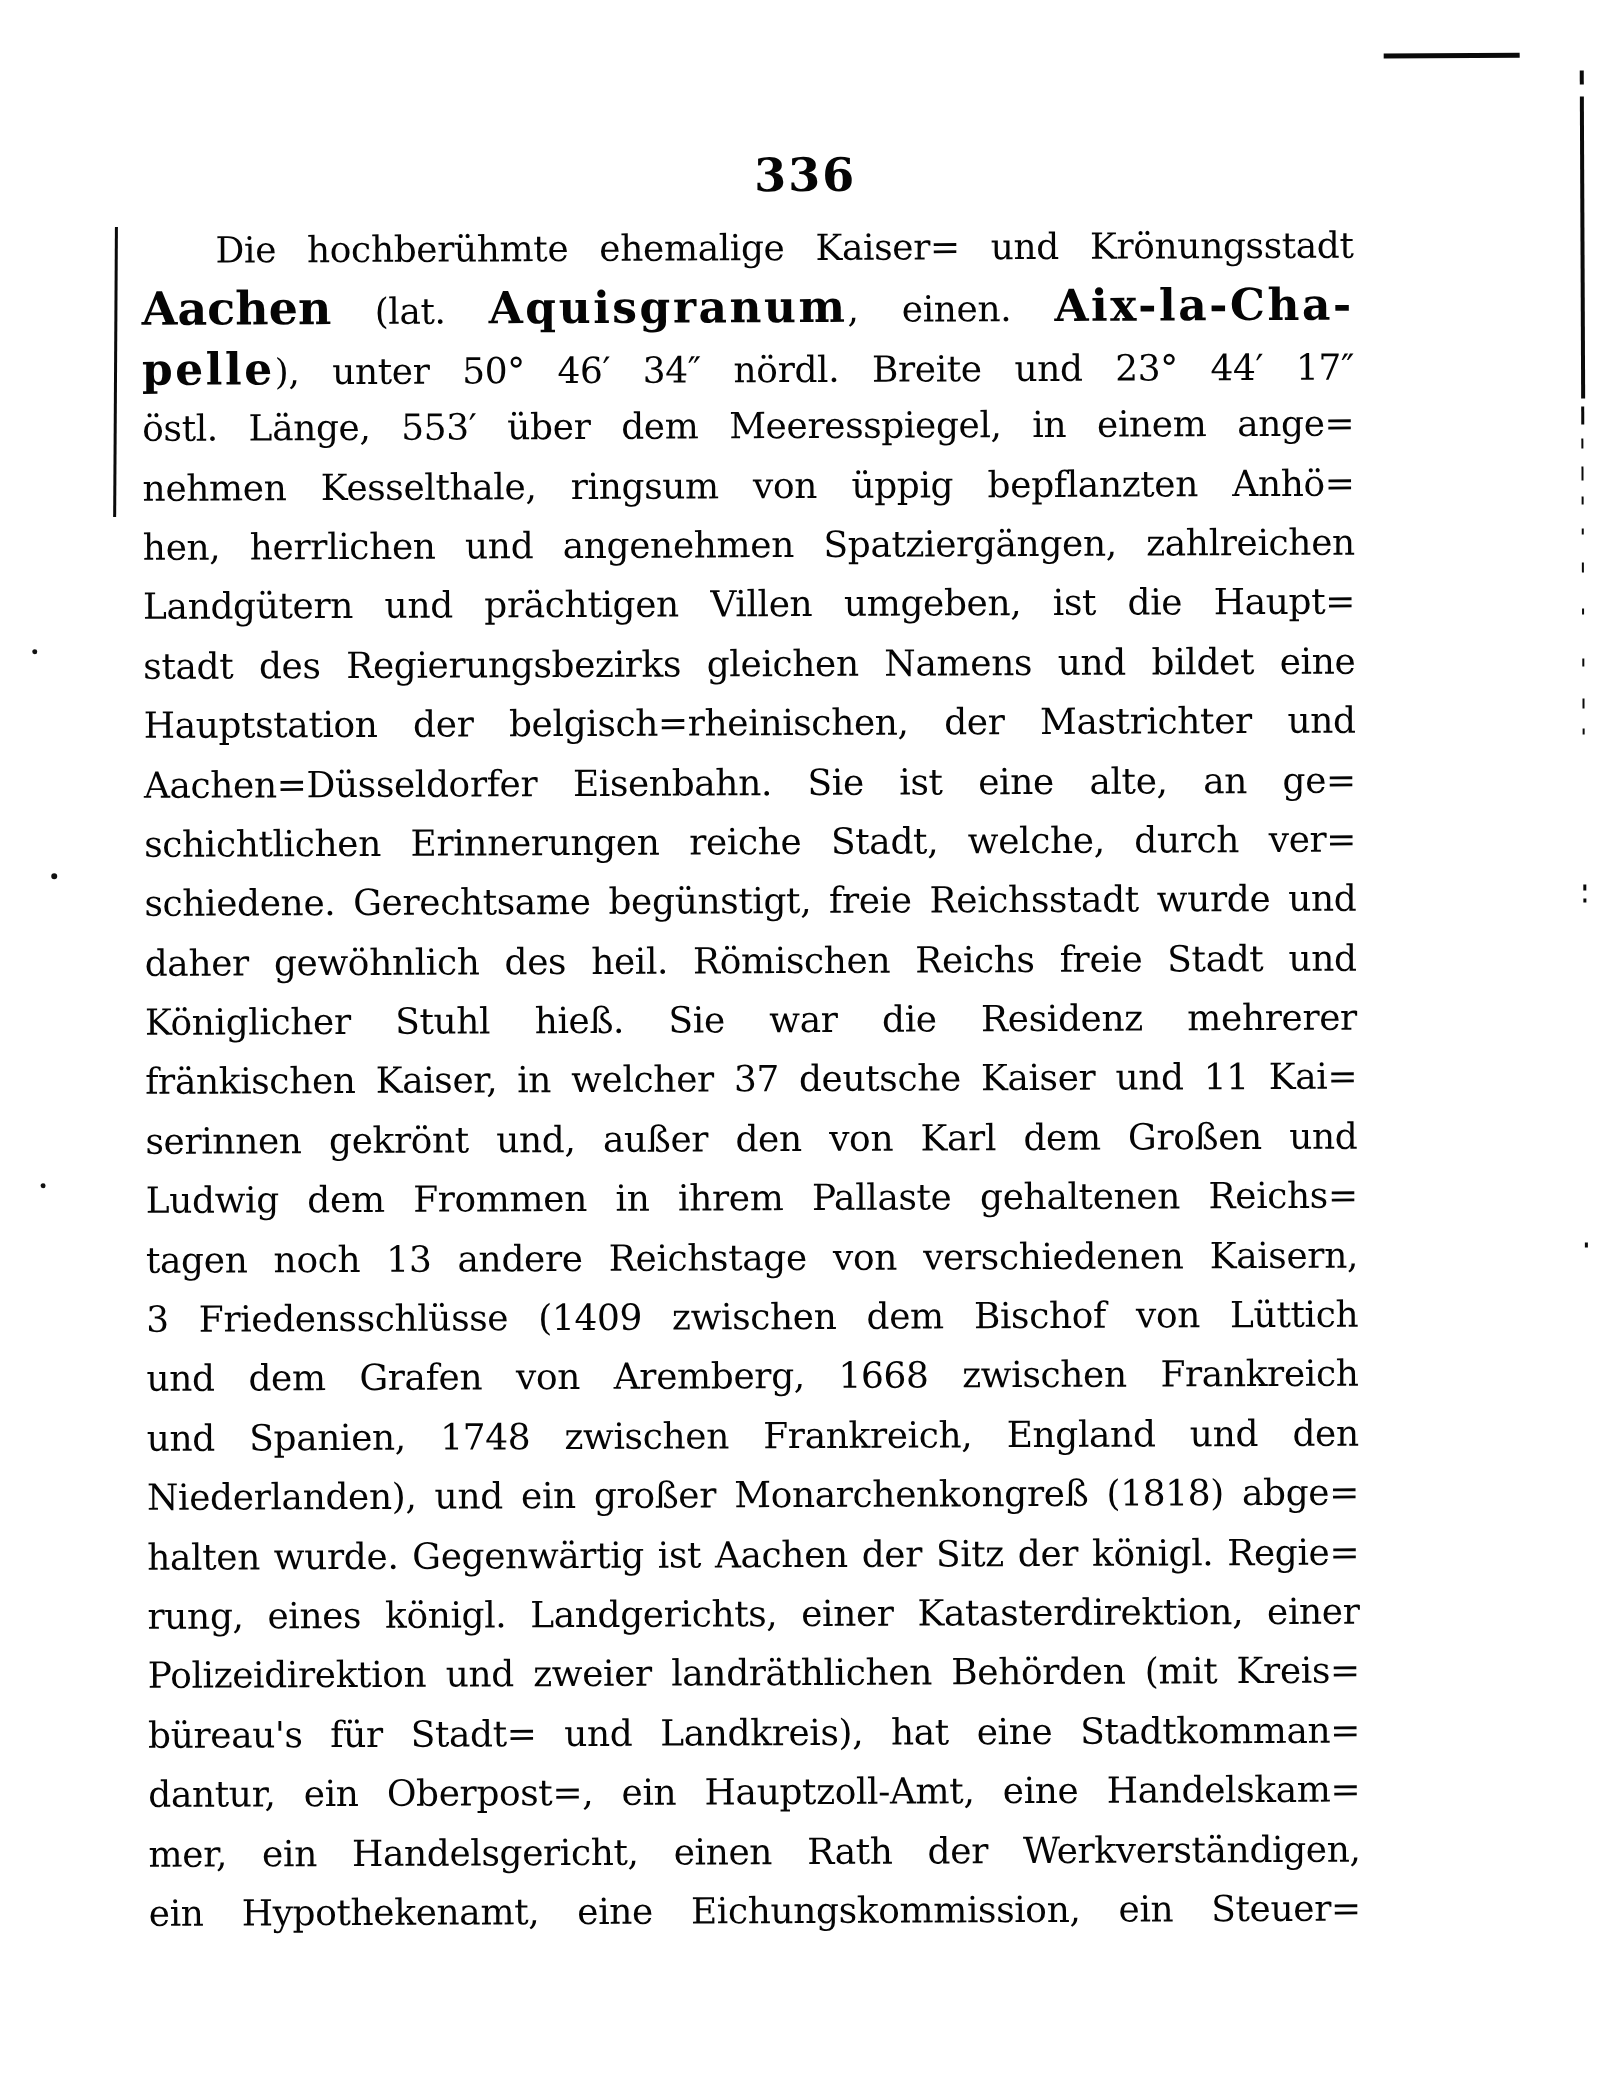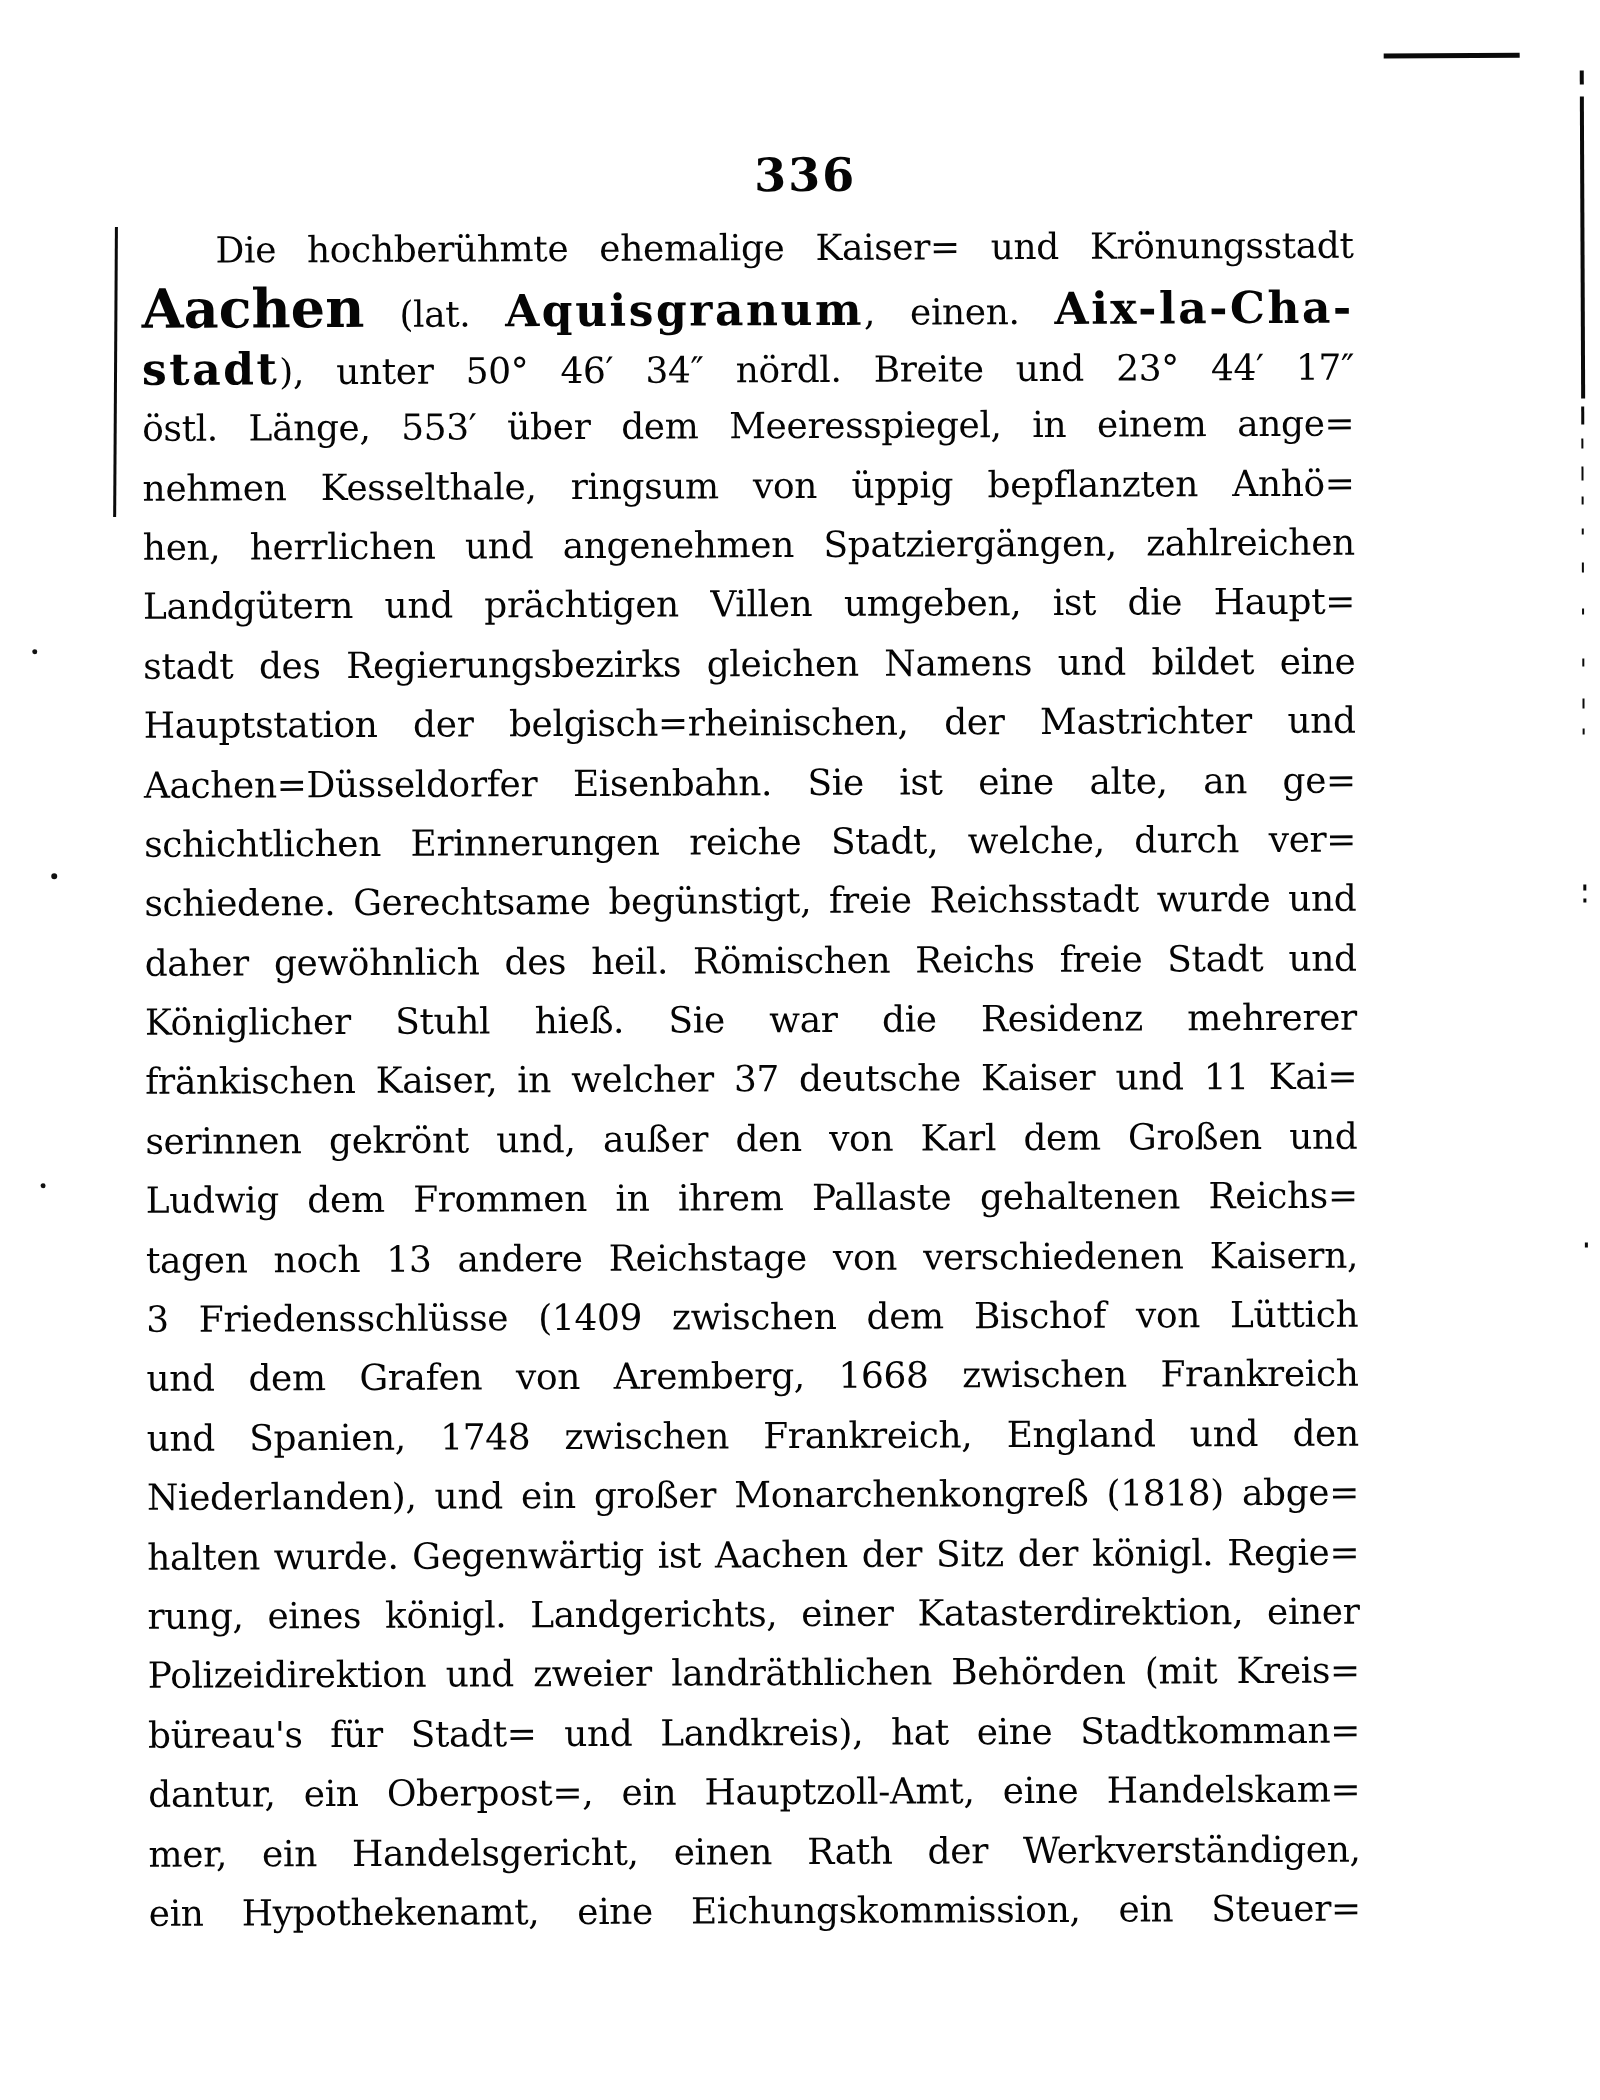--- a/index.html
+++ b/index.html
@@ -39,21 +39,21 @@
     line-height: 59.4px;
     height: 59.4px;
     white-space: nowrap;
     text-align: justify;
     text-align-last: justify;
     font-size: 36px;
     letter-spacing: -0.4px;
   }
   .line.indent { padding-left: 74px; }
   .s-fr  { }
-  .s-frb { font-weight: 700; font-size: 54px; letter-spacing: 0; }
+  .s-frb { font-weight: 700; font-size: 46px; letter-spacing: 0; }
   .s-ab  { font-weight: 700; font-size: 44px; letter-spacing: 2.5px; }
   
   .mark { position: absolute; background: #0a0a0a; }
   #left-rule   { left: 117px; top: 224px; width: 3px;  height: 290px; transform: rotate(0.6deg); }
   #top-rule    { left: 1388px; top: 56px; width: 136px; height: 5px; }
   .rs { left: 1584px; }
   #rs-a { top: 74px;  width: 4px; height: 14px; }
   #rs-b { top: 100px; width: 4px; height: 302px; }
   #rs-c { top: 410px; width: 3px; height: 18px; }
   #rs-d { top: 442px; width: 2px; height: 10px; }
@@ -76,21 +76,21 @@
 </head>
 <body>
 
 <div id="scan">
 
   <div id="page-number">336</div>
 
   <div id="text-block">
       <div class="line indent"><span class="s-fr">Die hochberühmte ehemalige Kaiser= und Krönungsstadt</span></div>
       <div class="line"><span class="s-frb">Aachen</span><span class="s-fr"> (lat. </span><span class="s-ab">Aquisgranum</span><span class="s-fr">, einen. </span><span class="s-ab">Aix-la-Cha-</span></div>
-      <div class="line"><span class="s-ab">stadt</span><span class="s-fr">), unter 50° 46′ 34″ nördl. Breite und 23° 44′ 17″</span></div>
+      <div class="line"><span class="s-ab">pelle</span><span class="s-fr">), unter 50° 46′ 34″ nördl. Breite und 23° 44′ 17″</span></div>
       <div class="line"><span class="s-fr">östl. Länge, 553′ über dem Meeresspiegel, in einem ange=</span></div>
       <div class="line"><span class="s-fr">nehmen Kesselthale, ringsum von üppig bepflanzten Anhö=</span></div>
       <div class="line"><span class="s-fr">hen, herrlichen und angenehmen Spatziergängen, zahlreichen</span></div>
       <div class="line"><span class="s-fr">Landgütern und prächtigen Villen umgeben, ist die Haupt=</span></div>
       <div class="line"><span class="s-fr">stadt des Regierungsbezirks gleichen Namens und bildet eine</span></div>
       <div class="line"><span class="s-fr">Hauptstation der belgisch=rheinischen, der Mastrichter und</span></div>
       <div class="line"><span class="s-fr">Aachen=Düsseldorfer Eisenbahn.  Sie ist eine alte, an ge=</span></div>
       <div class="line"><span class="s-fr">schichtlichen Erinnerungen reiche Stadt, welche, durch ver=</span></div>
       <div class="line"><span class="s-fr">schiedene. Gerechtsame begünstigt, freie Reichsstadt wurde und</span></div>
       <div class="line"><span class="s-fr">daher gewöhnlich des heil. Römischen Reichs freie Stadt und</span></div>

